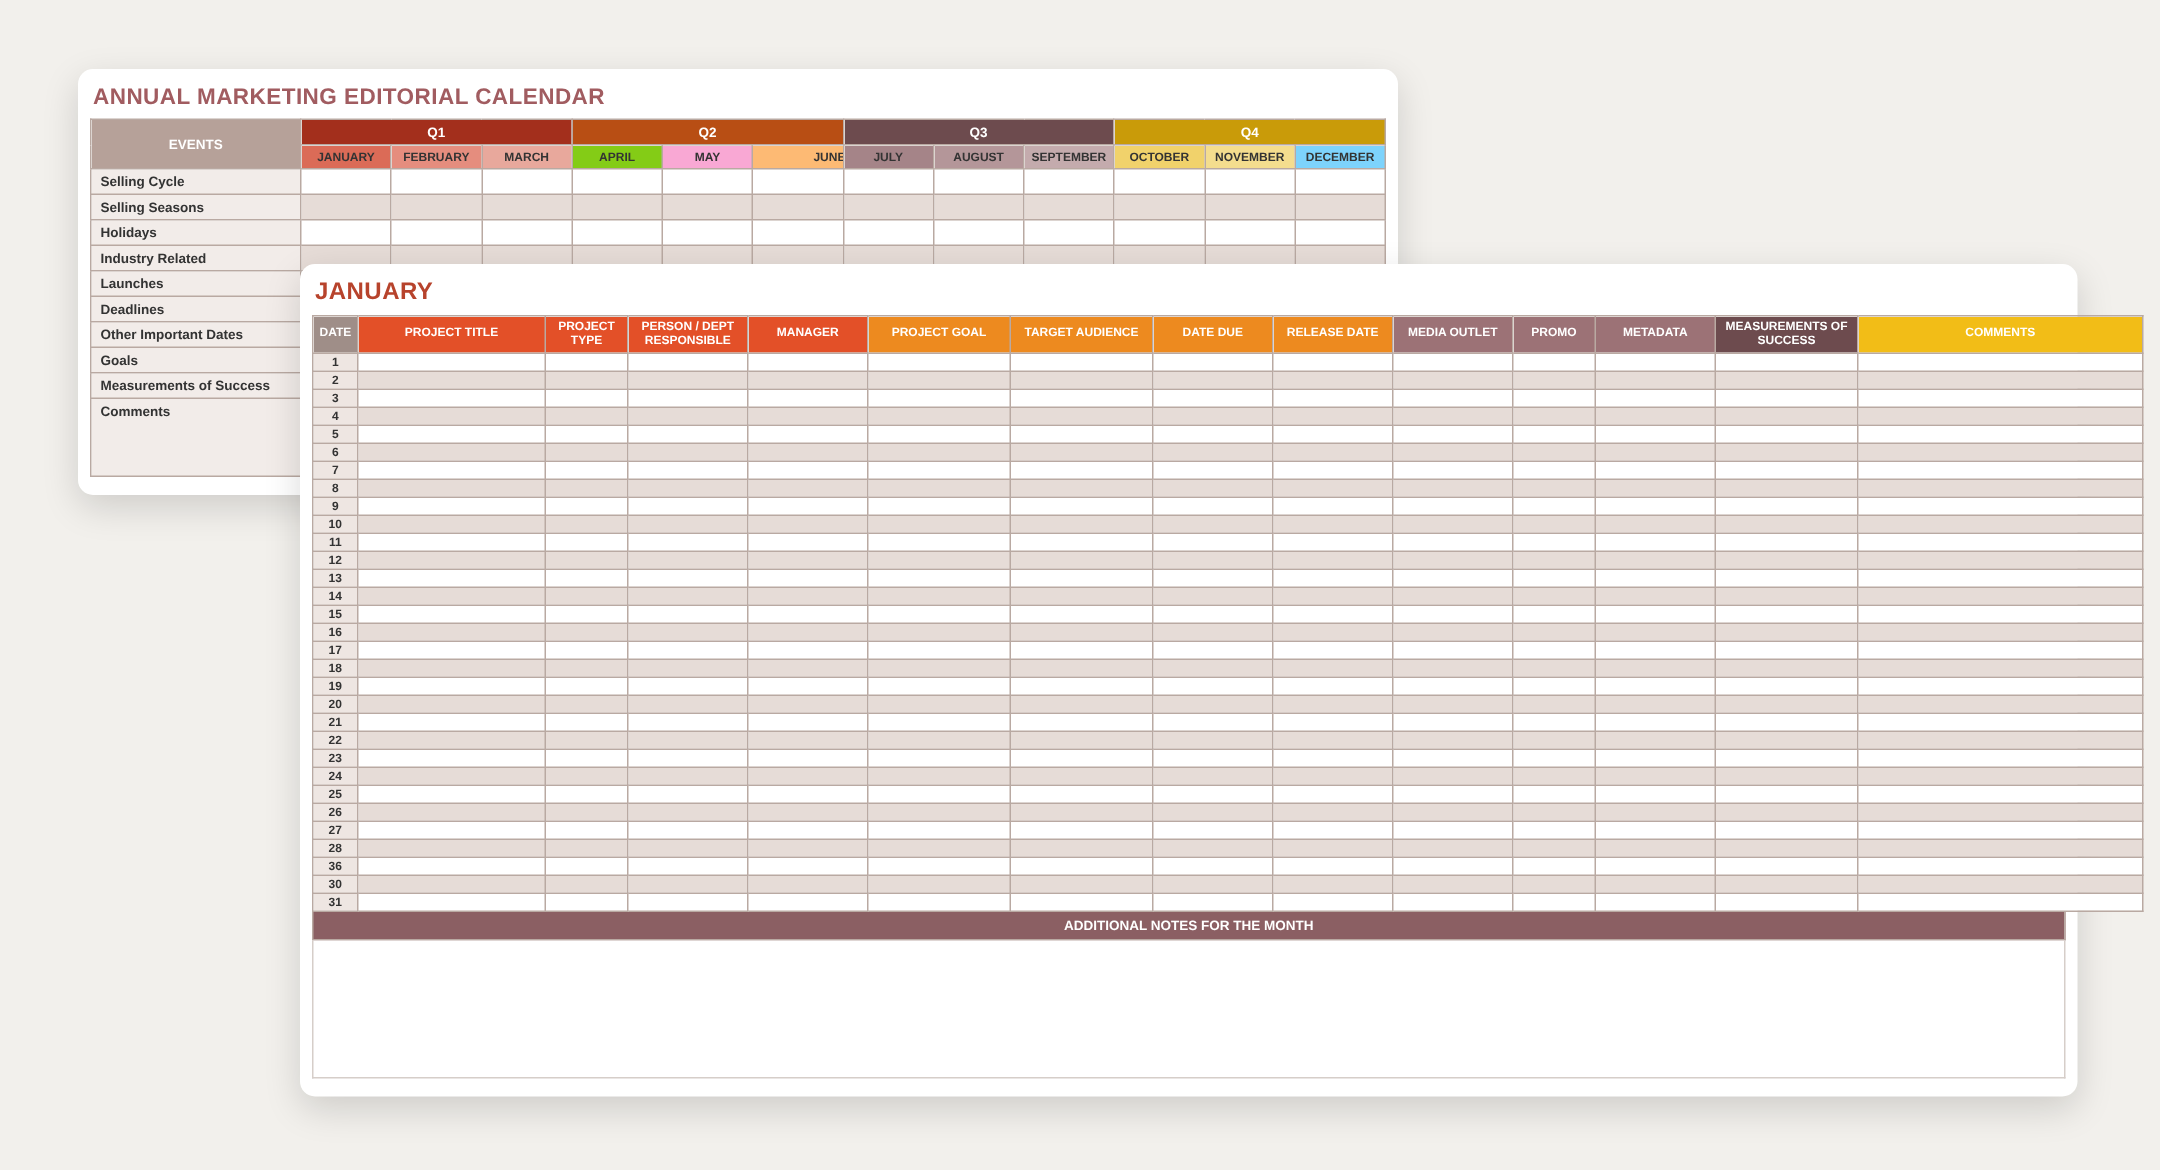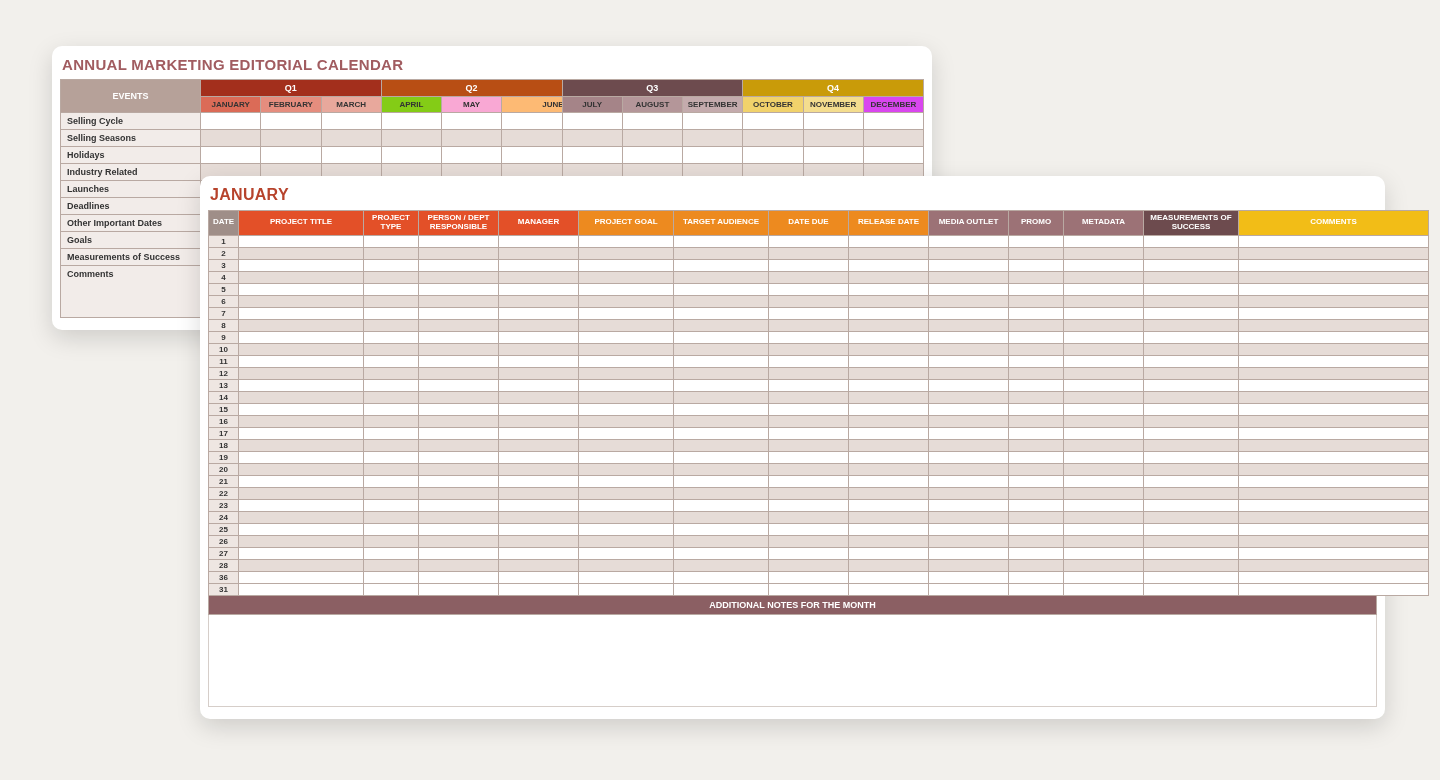--- a/index.html
+++ b/index.html
@@ -57,21 +57,21 @@
   .annual .m-feb { background:#e58d7e; }
   .annual .m-mar { background:#e8a89c; }
   .annual .m-apr { background:#84cc16;margin-top:24px; }
   .annual .m-may { background:#f9a8d4; }
   .annual .m-jun { background:#fdba74;padding-left:40px; }
   .annual .m-jul { background:#a58488; }
   .annual .m-aug { background:#b49699; }
   .annual .m-sep { background:#c4abad; }
   .annual .m-oct { background:#f1d26b; }
   .annual .m-nov { background:#f4dd8e; }
-  .annual .m-dec { background:#d946ef;text-align:center; }
+  .annual .m-dec { background:#7dd3fc;text-align:center; }
   .annual .rowlabel { text-align:left; padding-left:6px; background:#f2ece9; font-weight:700; }
   .annual .alt td.cell { background:#e6dcd7; }
   .annual td.cell { background:#fff; }
   .annual .tall td { height:52px; vertical-align:top; }
 
   
   .detail th { color:#fff; font-size:8px; height:22px; line-height:1.1; }
   .detail .c-date { background:#9f8e88; width:30px;margin-left:28px; }
   .detail .c-orange { background:#e35028; }
   .detail .c-orange2 { background:#ed8a1f; }
@@ -778,20 +778,36 @@
           <td class="cell"></td>
           <td class="cell"></td>
           <td class="cell"></td>
           <td class="cell"></td>
           <td class="cell"></td>
           <td class="cell"></td>
           <td class="cell"></td>
           <td class="cell"></td>
           <td class="cell"></td>
         </tr>
+        <tr class="alt">
+          <td class="datecell">30</td>
+          <td class="cell"></td>
+          <td class="cell"></td>
+          <td class="cell"></td>
+          <td class="cell"></td>
+          <td class="cell"></td>
+          <td class="cell"></td>
+          <td class="cell"></td>
+          <td class="cell"></td>
+          <td class="cell"></td>
+          <td class="cell"></td>
+          <td class="cell"></td>
+          <td class="cell"></td>
+          <td class="cell"></td>
+        </tr>
         <tr>
           <td class="datecell">31</td>
           <td class="cell"></td>
           <td class="cell"></td>
           <td class="cell"></td>
           <td class="cell"></td>
           <td class="cell"></td>
           <td class="cell"></td>
           <td class="cell"></td>
           <td class="cell"></td>

